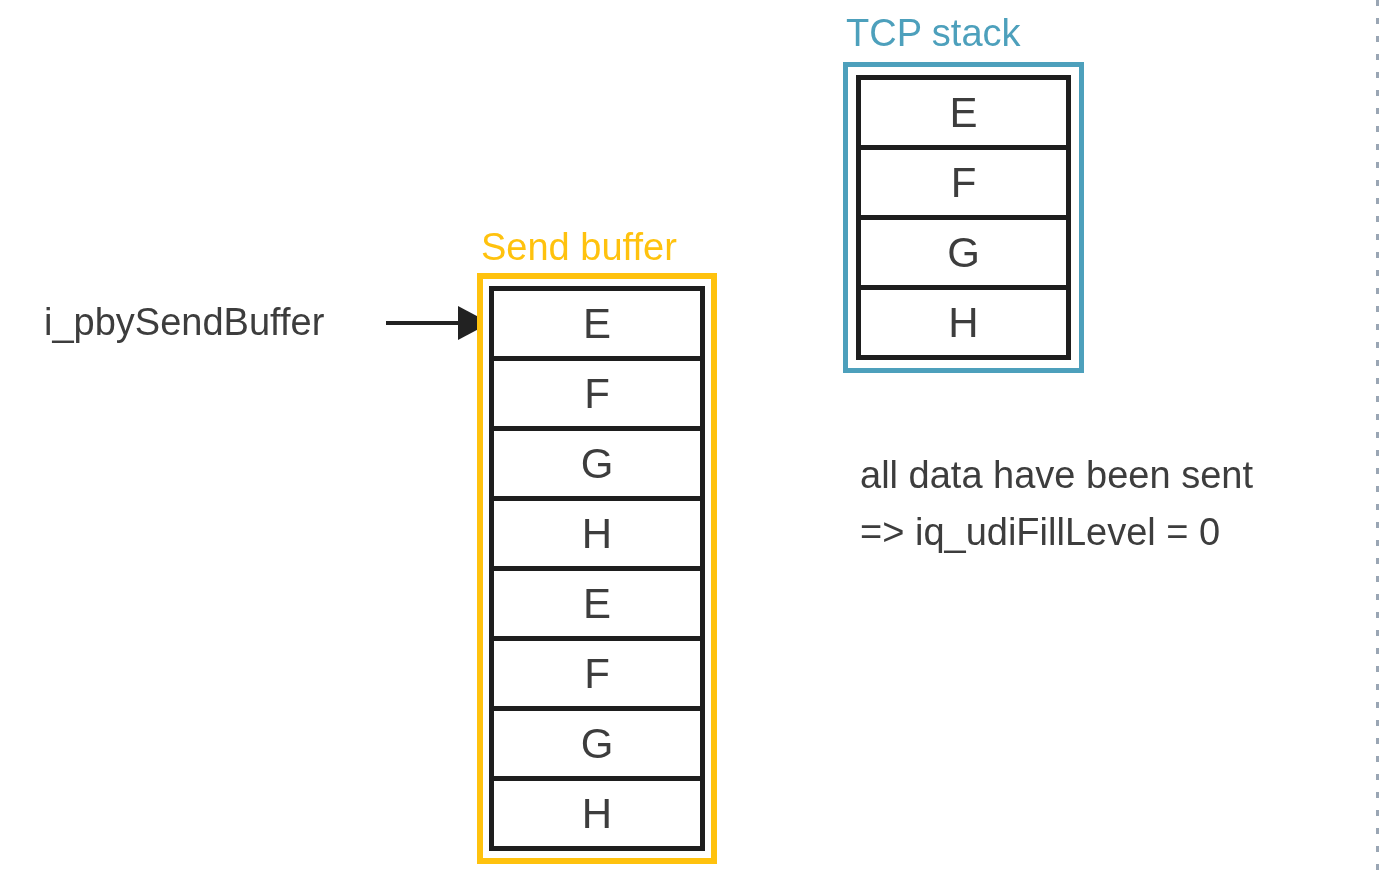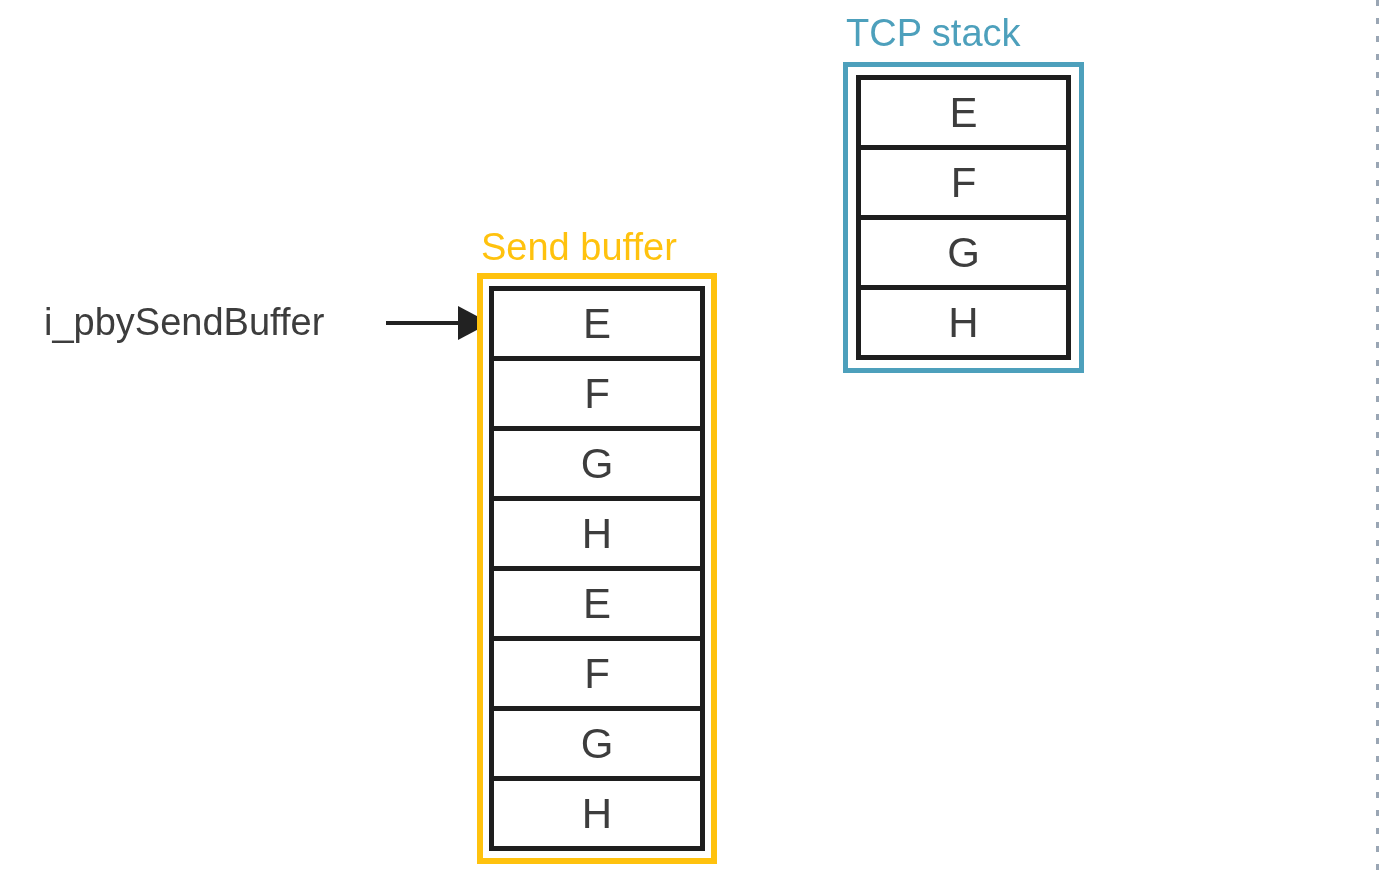--- a/index.html
+++ b/index.html
@@ -132,16 +132,20 @@
       </div>
         <div class="cell">
         <span>G</span>
       </div>
         <div class="cell">
         <span>H</span>
       </div>
       </div>
   </div>
 
+  <div class="annotation">
+    <div>all data have been sent</div>
+    <div>=&gt; iq_udiFillLevel = 0</div>
+  </div>
 
   <div class="edge-dashes"></div>
 
 </div>
 
 </body></html>

